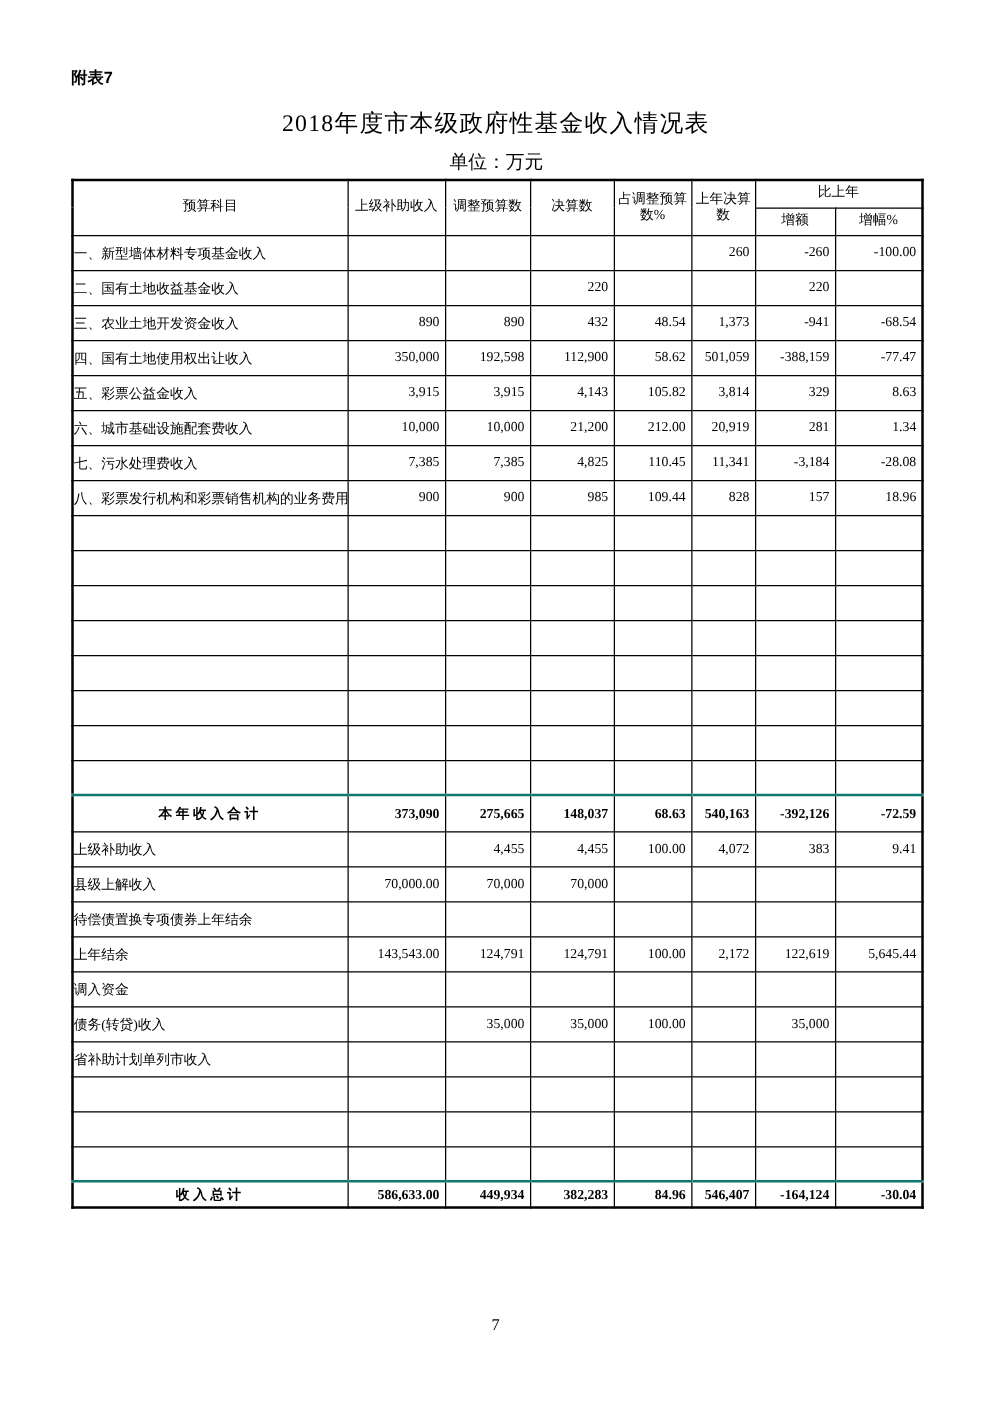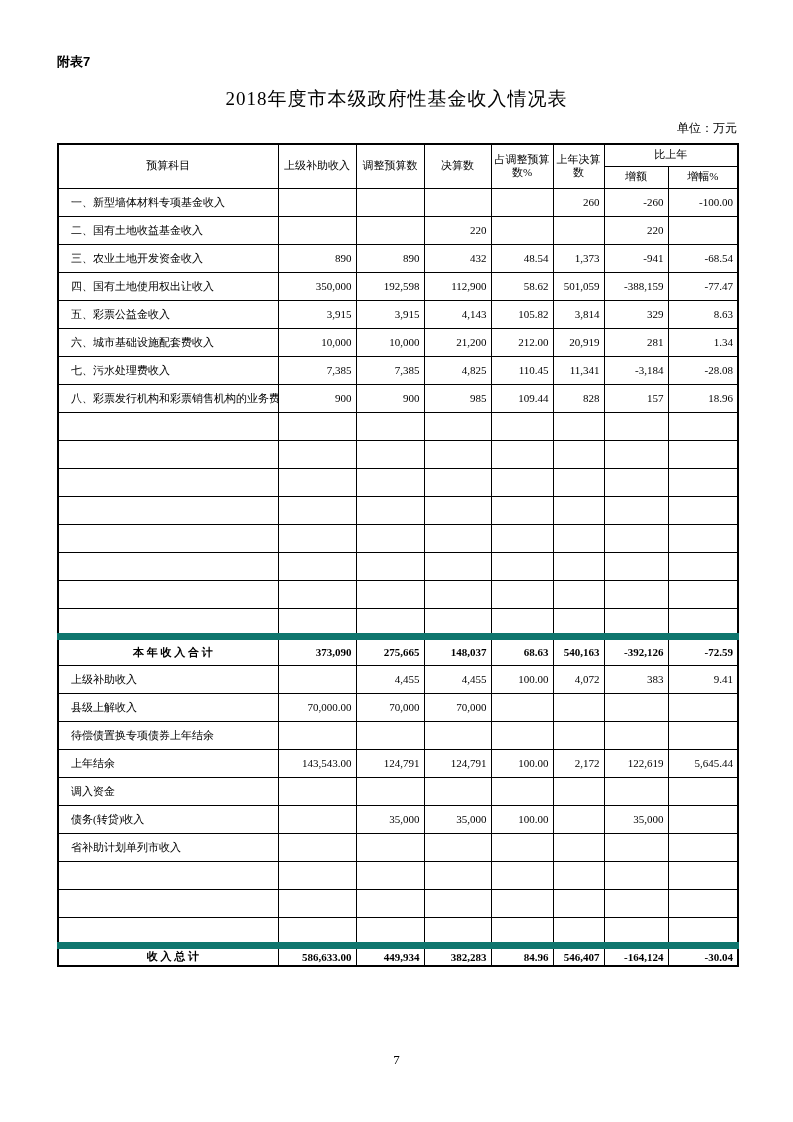--- a/index.html
+++ b/index.html
@@ -17,44 +17,44 @@
     font-family: "Liberation Sans", "DejaVu Sans", sans-serif;
     font-weight: bold; font-size: 13px;
   }
   .doc-title {
     position: absolute; left: 0; top: 86px; width: 793px;
     text-align: center; font-size: 19px; letter-spacing: 1px;
     font-weight: normal; margin: 0;
   }
   .unit-label {
     position: absolute; left: 57px; top: 120px; width: 680px;
-    text-align: right; font-size: 12px;
+    text-align: center; font-size: 15px;
   }
   table.budget-table {
     position: absolute; left: 57px; top: 143px;
     width: 680px; table-layout: fixed;
     border-collapse: collapse;
     border: 2px solid #000;
   }
   .budget-table th, .budget-table td {
     border: 1px solid #000;
     font-size: 11px; font-weight: normal;
     padding: 0 3px; overflow: hidden;
     vertical-align: middle;
   }
   .budget-table thead th {
     text-align: center; white-space: normal;
     line-height: 1.25; padding: 0 1px; height: 22px;
   }
   .budget-table tbody tr { height: 28px; }
   .budget-table tbody td { white-space: nowrap; }
-  .budget-table td.label { text-align: left; padding-left: 12px; }
+  .budget-table td.label { text-align: left; padding-left: 0; }
   .budget-table td.num { text-align: right; padding-right: 4px; }
   .budget-table tr.total { height: 29px; }
-  .budget-table tr.total td { font-weight: bold; border-top: 7px solid #0f766e; }
+  .budget-table tr.total td { font-weight: bold; border-top: 2px solid #0f766e; }
   .budget-table tr.total td.label { text-align: center; }
   .budget-table tr.grand { height: 21px; }
   .page-number {
     position: absolute; left: 0; top: 1052px; width: 793px;
     text-align: center; font-size: 13px;
   }
 </style>
 </head>
 <body>
 

